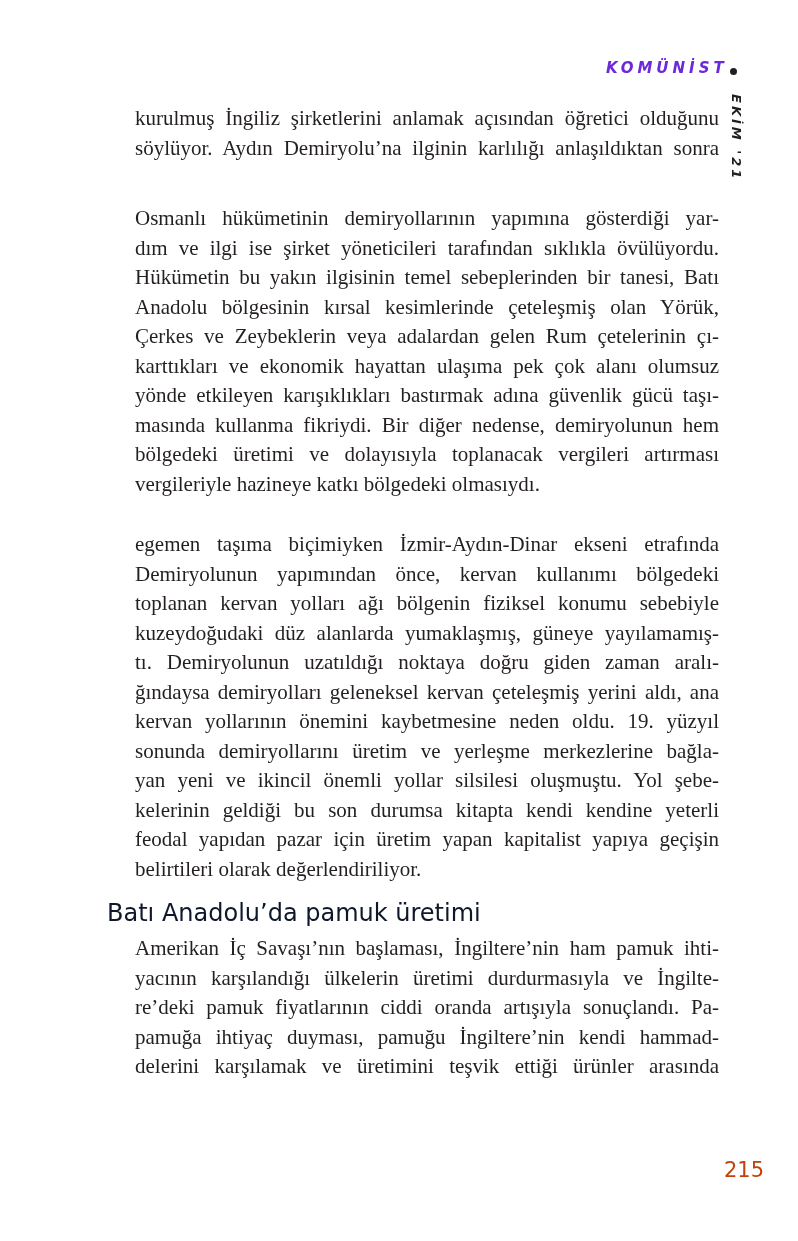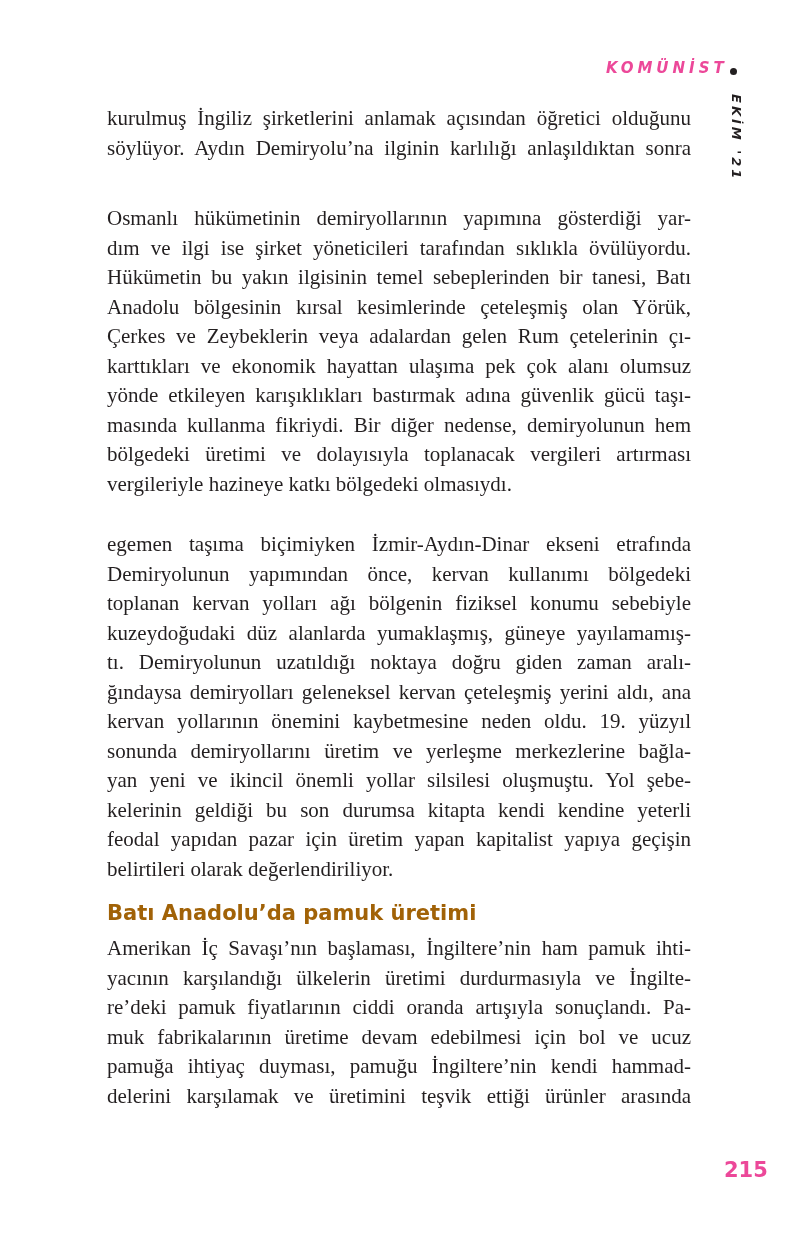--- a/index.html
+++ b/index.html
@@ -16,21 +16,21 @@
     }
     .running-head {
       position: absolute;
       top: 59px;
       left: 606px;
       font-family: "DejaVu Sans", sans-serif;
       font-weight: bold;
       font-style: italic;
       font-size: 15px;
       letter-spacing: 4px;
-      color: #ec4899;
+      color: #6d28d9;
     }
     .bullet {
       position: absolute;
       top: 68px;
       left: 730px;
       width: 7px;
       height: 7px;
       border-radius: 50%;
       background: #231f20;
     }
@@ -56,43 +56,44 @@
       line-height: 29.5px;
       color: #231f20;
     }
     .line {
       display: block;
       white-space: nowrap;
       text-align: justify;
       text-align-last: justify;
       width: 584px;
       height: 29.5px;
+      margin-left: 28px;
     }
     .line.last {
       text-align-last: left;
     }
     .section-heading {
       position: absolute;
       left: 107px;
       top: 898px;
       font-family: "DejaVu Sans", sans-serif;
-      font-size: 21px;
+      font-size: 24px;
       line-height: 30px;
-      color: #a16207;
+      color: #0f172a;
       margin: 0;
-      font-weight: bold;
+      font-weight: normal;
     }
     .page-number {
       position: absolute;
       top: 1158px;
       left: 724px;
       font-family: "DejaVu Sans", sans-serif;
       font-size: 21px;
-      font-weight: bold;
-      color: #ec4899;
+      font-weight: normal;
+      color: #c2410c;
     }
   </style>
 </head>
 <body>
 
 <div class="running-head">KOMÜNİST</div>
 <div class="bullet"></div>
 <div class="issue-vertical">EKİM '21</div>
 
 <div class="text-block" style="top:104px;">
@@ -127,18 +128,17 @@
   <span class="line">feodal yapıdan pazar için üretim yapan kapitalist yapıya geçişin</span>
   <span class="line last">belirtileri olarak değerlendiriliyor.</span>
 </div>
 
 <h2 class="section-heading">Batı Anadolu’da pamuk üretimi</h2>
 
 <div class="text-block" style="top:934px;">
   <span class="line">Amerikan İç Savaşı’nın başlaması, İngiltere’nin ham pamuk ihti-</span>
   <span class="line">yacının karşılandığı ülkelerin üretimi durdurmasıyla ve İngilte-</span>
   <span class="line">re’deki pamuk fiyatlarının ciddi oranda artışıyla sonuçlandı. Pa-</span>
-  <span class="line">muk fabrikalarının üretime devam edebilmesi için bol ve ucuz</span>
   <span class="line">pamuğa ihtiyaç duyması, pamuğu İngiltere’nin kendi hammad-</span>
   <span class="line">delerini karşılamak ve üretimini teşvik ettiği ürünler arasında</span>
 </div>
 
 <div class="page-number">215</div>
 
 </body></html>

